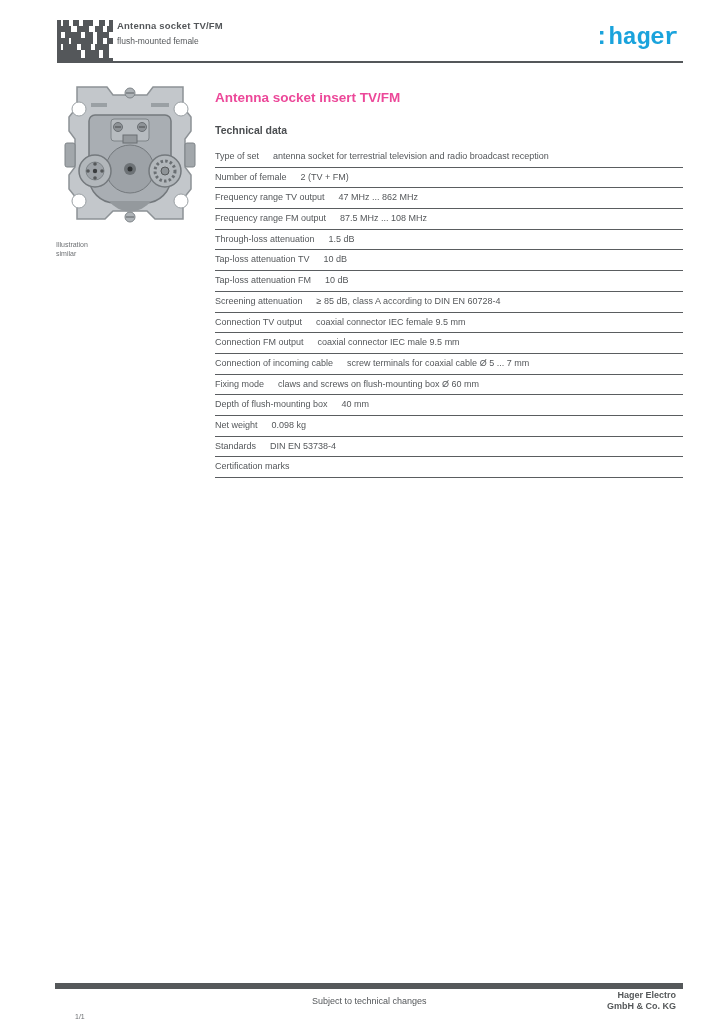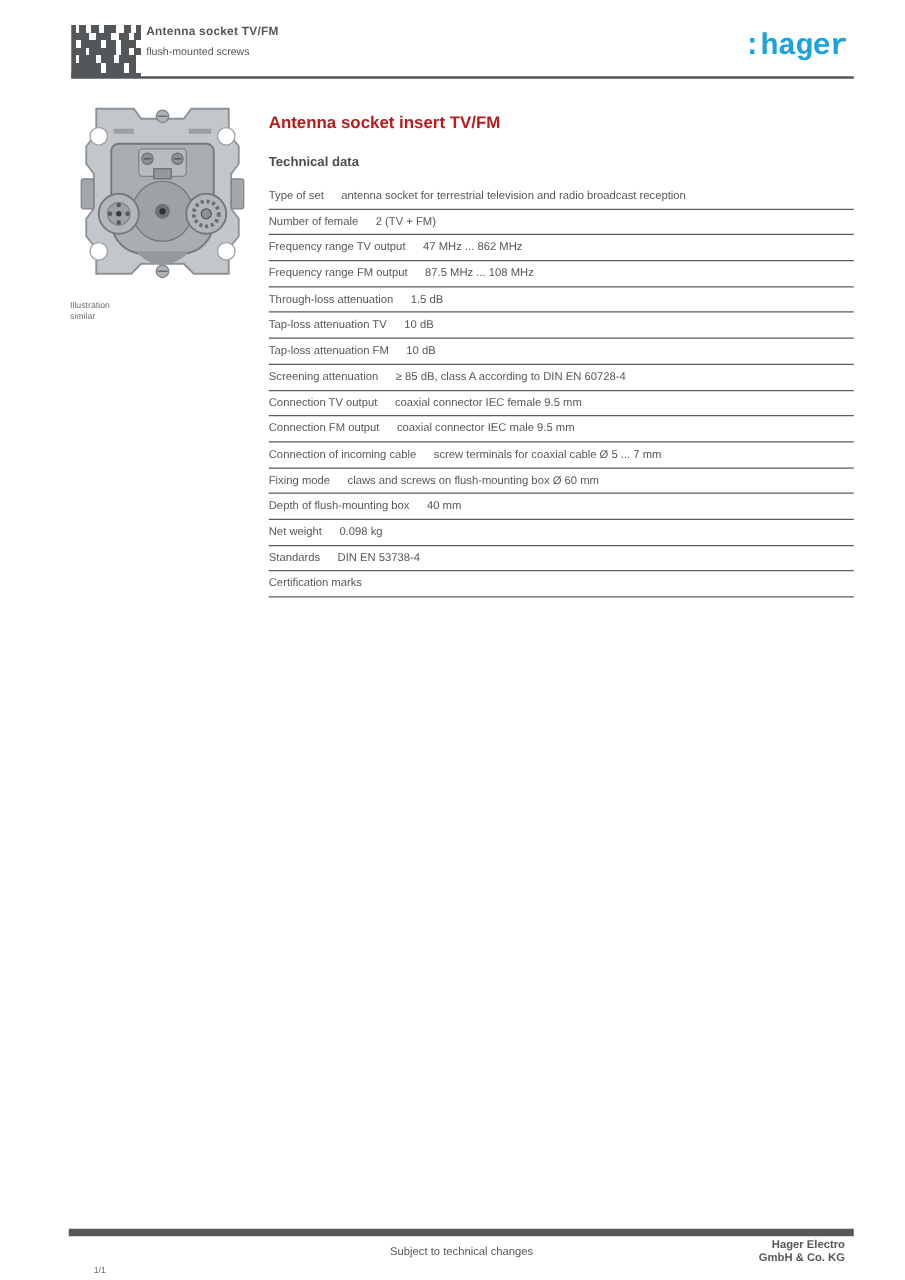--- a/index.html
+++ b/index.html
@@ -10,21 +10,21 @@
   .abs{position:absolute;}
   
   .qr{left:57px;top:20px;width:56px;height:42px;}
   .hdr-t1{left:117px;top:20px;font-size:9.5px;font-weight:bold;color:#54575a;letter-spacing:.2px;}
   .hdr-t2{left:117px;top:36px;font-size:8.5px;color:#54575a;}
   .logo{right:46px;top:24px;font-size:24px;font-weight:bold;letter-spacing:-0.5px;font-family:Liberation Mono, monospace;}
   .hdr-rule{left:57px;top:61px;width:626px;height:2px;background:#54575a;}
   
   .prod-img{left:57px;top:79px;width:146px;height:148px;}
   .img-cap{left:56px;top:240px;font-size:7px;line-height:1.3;color:#6e7174;}
-  .prod-title{left:215px;top:90px;font-size:13.5px;font-weight:bold;color:#b91c1c;}
+  .prod-title{left:215px;top:90px;font-size:13.5px;font-weight:bold;color:#ec4899;}
   .section-hd{left:215px;top:124px;font-size:10.5px;font-weight:bold;color:#4c4f52;}
   
   .spec{left:215px;top:147px;width:468px;}
   .spec-row{
     display:flex;justify-content:space-between;align-items:flex-start;
     gap:14px;padding:4px 0 4px 0;border-bottom:1px solid #5a5d60;
   }
   .spec-row:first-child{border-top:0;}
   .spec-label{font-size:9px;line-height:1.3;color:#54575a;max-width:46%;}
   .spec-value{font-size:9px;line-height:1.3;color:#54575a;flex:1;}
@@ -61,21 +61,21 @@
       <rect x="50" y="18" width="6" height="6"></rect>
     <rect x="6" y="24" width="14" height="6"></rect>
       <rect x="24" y="24" width="10" height="6"></rect>
       <rect x="38" y="24" width="14" height="6"></rect>
     <rect x="4" y="30" width="20" height="8"></rect>
       <rect x="28" y="30" width="14" height="8"></rect>
       <rect x="46" y="30" width="6" height="8"></rect>
   </g>
 </svg>
 <div class="abs hdr-t1">Antenna socket TV/FM</div>
-<div class="abs hdr-t2">flush-mounted screws</div>
+<div class="abs hdr-t2">flush-mounted female</div>
 <div class="abs logo" id="logo" style="color: rgb(26, 163, 220);">
   <span>:</span><span>hager</span>
 </div>
 <div class="abs hdr-rule"></div>
 
 <svg class="abs prod-img" viewBox="0 0 146 148">
 
   <path d="M20 8 h30 l6 8 h34 l6-8 h30 v20 l8 10 v14 l-6 8 v28 l6 8 v14 l-8 10 v20 h-28 l-8-8 h-34 l-8 8 h-28 v-20 l-8-10 v-14 l6-8 v-28 l-6-8 v-14 l8-10 z" fill="#c3c7cb" stroke="#8d9296" stroke-width="1.5"></path>
 
   <circle cx="22" cy="30" r="7" fill="#ffffff" stroke="#9aa0a4"></circle>

